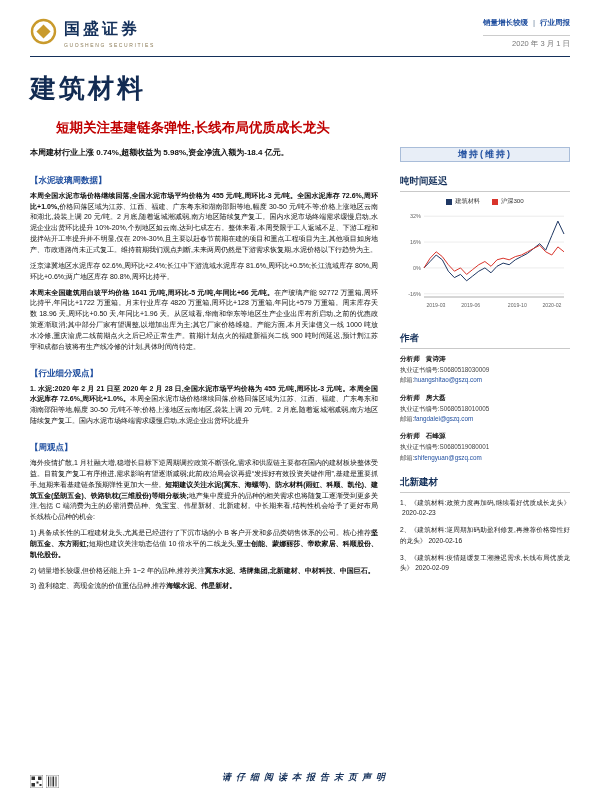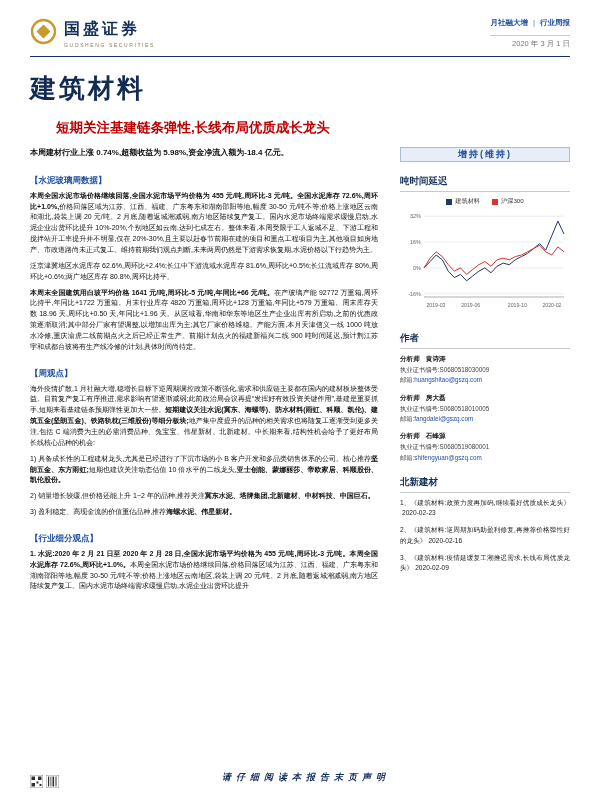--- a/index.html
+++ b/index.html
@@ -59,21 +59,21 @@
           <rect x="8.5" y="8.5" width="10" height="10" fill="#c99a2c" transform="rotate(45 13.5 13.5)"></rect>
         </svg>
       </span>
       <span class="brand-text">
         <span class="brand-cn">国盛证券</span>
         <span class="brand-en">GUOSHENG SECURITIES</span>
       </span>
     </div>
     <div class="header-right">
       <div class="report-type">
-        <span>月社融大增</span><span class="sep">|</span><span>行业周报</span>
+        <span>销量增长较缓</span><span class="sep">|</span><span>行业周报</span>
       </div>
       <div class="report-date">2020 年 3 月 1 日</div>
     </div>
   </div>
 
   <h1 class="title">建筑材料</h1>
   <h2 class="subtitle">短期关注基建链条弹性,长线布局优质成长龙头</h2>
 
   <div class="columns">
 
@@ -81,30 +81,30 @@
       <p class="summary">本周建材行业上涨 0.74%,超额收益为 5.98%,资金净流入额为-18.4 亿元。</p>
 
       <section>
         <h3 class="sec-title">【水泥玻璃周数据】</h3>
         <p class="body"><b>本周全国水泥市场价格继续回落,全国水泥市场平均价格为 455 元/吨,周环比-3 元/吨。全国水泥库存 72.6%,周环比+1.0%,</b><span>价格回落区域为江苏、江西、福建、广东粤东和湖南邵阳等地,幅度 30-50 元/吨不等;价格上涨地区云南和湖北,袋装上调 20 元/吨。2 月底,随着返城潮减弱,南方地区陆续复产复工。国内水泥市场终端需求缓慢启动,水泥企业出货环比提升 10%-20%,个别地区如云南,达到七成左右。整体来看,本周受限于工人返城不足、下游工程和搅拌站开工率提升并不明显,仅在 20%-30%,且主要以赶春节前期在建的项目和重点工程项目为主,其他项目如房地产、市政道路尚未正式复工。维持前期我们观点判断,未来两周仍然是下游需求恢复期,水泥价格以下行趋势为主。</span></p>
         <p class="body">泛京津冀地区水泥库存 62.6%,周环比+2.4%;长江中下游流域水泥库存 81.6%,周环比+0.5%;长江流域库存 80%,周环比+0.6%;两广地区库存 80.8%,周环比持平。</p>
         <p class="body"><b>本周末全国建筑用白玻平均价格 1641 元/吨,周环比-5 元/吨,年同比+66 元/吨。</b><span>在产玻璃产能 92772 万重箱,周环比持平,年同比+1722 万重箱。月末行业库存 4820 万重箱,周环比+128 万重箱,年同比+579 万重箱。周末库存天数 18.96 天,周环比+0.50 天,年同比+1.96 天。从区域看,华南和华东等地区生产企业出库有所启动,之前的优惠政策逐渐取消;其中部分厂家有望调整,以增加出库为主;其它厂家价格维稳。产能方面,本月天津信义一线 1000 吨放水冷修,重庆渝虎二线前期点火之后已经正常生产。前期计划点火的福建新福兴二线 900 吨时间延迟,预计荆江苏宇和成都台玻将有生产线冷修的计划,具体时间尚待定。</span></p>
       </section>
 
       <section>
+        <h3 class="sec-title">【行业细分观点】</h3>
+        <p class="body"><b>1. 水泥:2020 年 2 月 21 日至 2020 年 2 月 28 日,全国水泥市场平均价格为 455 元/吨,周环比-3 元/吨。本周全国水泥库存 72.6%,周环比+1.0%。</b><span>本周全国水泥市场价格继续回落,价格回落区域为江苏、江西、福建、广东粤东和湖南邵阳等地,幅度 30-50 元/吨不等;价格上涨地区云南地区,袋装上调 20 元/吨。2 月底,随着返城潮减弱,南方地区陆续复产复工。国内水泥市场终端需求缓慢启动,水泥企业出货环比提升</span></p>
+      </section>
+
+      <section>
         <h3 class="sec-title">【周观点】</h3>
         <p class="body"><span>海外疫情扩散,1 月社融大增,稳增长目标下逆周期调控政策不断强化,需求和供应链主要都在国内的建材板块整体受益。目前复产复工有序推进,需求影响有望逐渐减弱;此前政治局会议再提“发挥好有效投资关键作用”,基建是重要抓手,短期来看基建链条预期弹性更加大一些。</span><b>短期建议关注水泥(冀东、海螺等)、防水材料(雨虹、科顺、凯伦)、建筑五金(坚朗五金)、铁路轨枕(三维股份)等细分板块;</b><span>地产集中度提升的品种的相关需求也将随复工逐渐受到更多关注,包括 C 端消费为主的必需消费品种、兔宝宝、伟星新材、北新建材。中长期来看,结构性机会给予了更好布局长线核心品种的机会:</span></p>
         <p class="body"><span>1) 具备成长性的工程建材龙头,尤其是已经进行了下沉市场的小 B 客户开发和多品类销售体系的公司。核心推荐</span><b>坚朗五金、东方雨虹;</b><span>短期也建议关注动态估值 10 倍水平的二线龙头,</span><b>亚士创能、蒙娜丽莎、帝欧家居、科顺股份、凯伦股份。</b></p>
         <p class="body"><span>2) 销量增长较缓,但价格还能上升 1~2 年的品种,推荐关注</span><b>冀东水泥、塔牌集团,北新建材、中材科技、中国巨石。</b></p>
         <p class="body"><span>3) 盈利稳定、高现金流的价值重估品种,推荐</span><b>海螺水泥、伟星新材。</b></p>
-      </section>
-
-      <section>
-        <h3 class="sec-title">【行业细分观点】</h3>
-        <p class="body"><b>1. 水泥:2020 年 2 月 21 日至 2020 年 2 月 28 日,全国水泥市场平均价格为 455 元/吨,周环比-3 元/吨。本周全国水泥库存 72.6%,周环比+1.0%。</b><span>本周全国水泥市场价格继续回落,价格回落区域为江苏、江西、福建、广东粤东和湖南邵阳等地,幅度 30-50 元/吨不等;价格上涨地区云南地区,袋装上调 20 元/吨。2 月底,随着返城潮减弱,南方地区陆续复产复工。国内水泥市场终端需求缓慢启动,水泥企业出货环比提升</span></p>
       </section>
     </div>
 
     <div class="sidebar">
       <div class="rating-box">增持(维持)</div>
 
       <h4 class="side-h">吨时间延迟</h4>
       <div class="chart-wrap">
         <div class="legend">
           <span class="legend-item">

